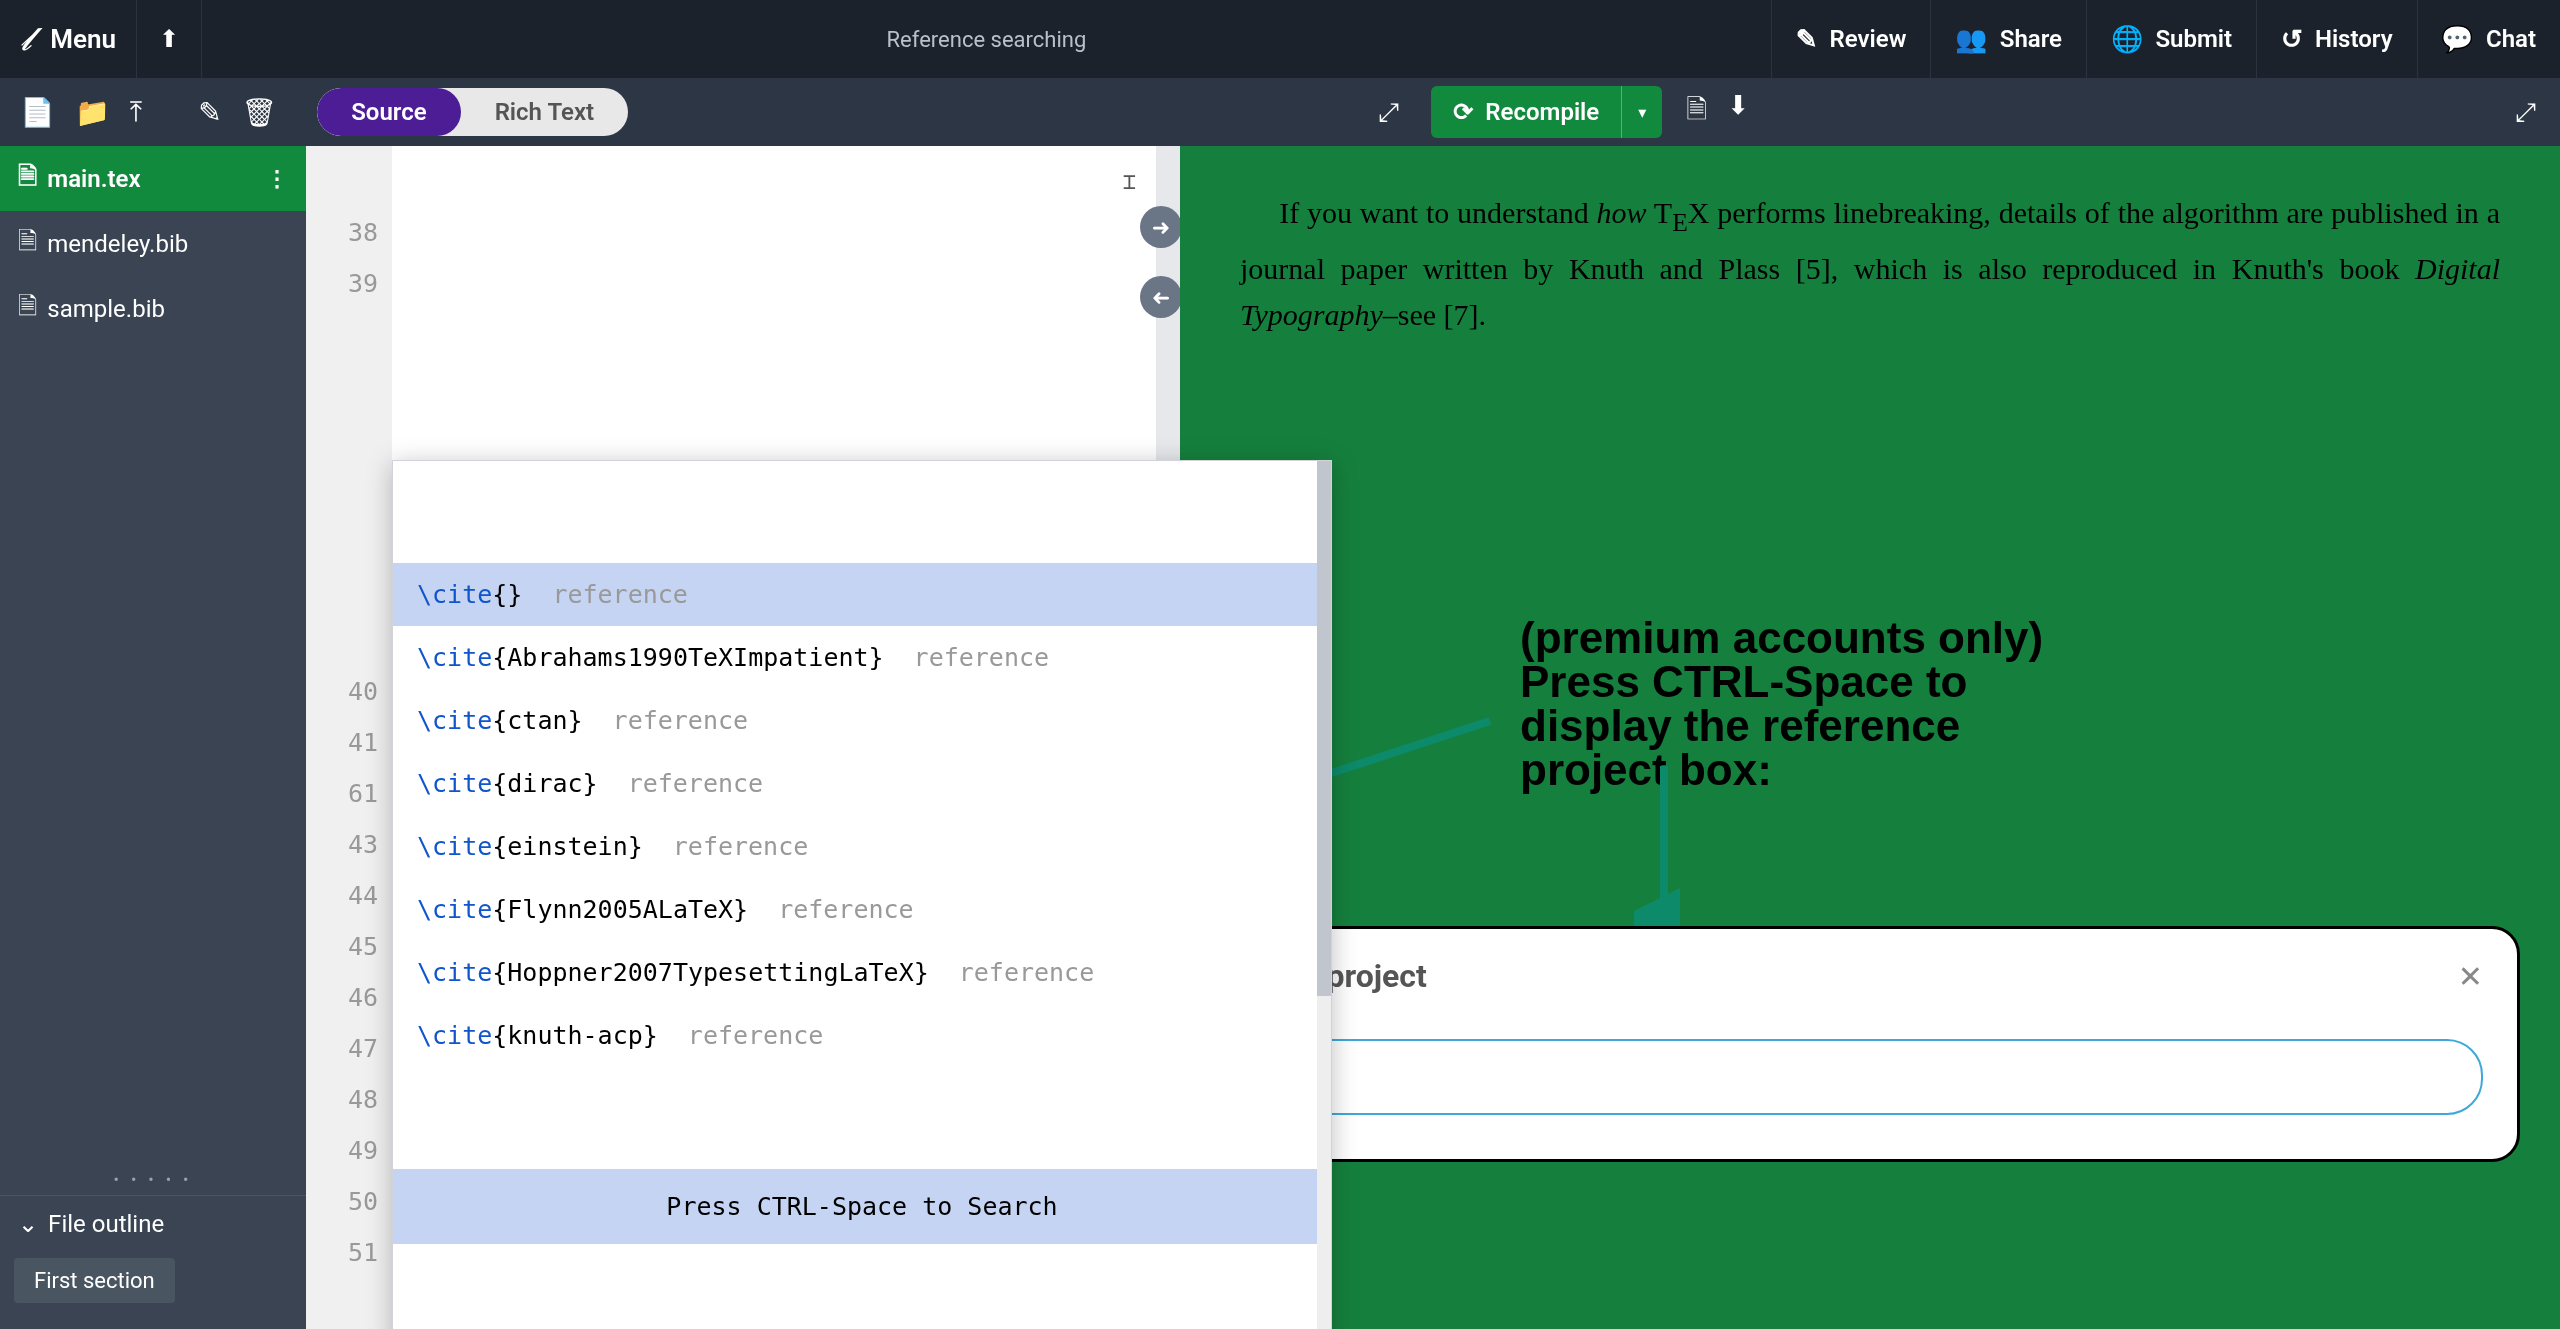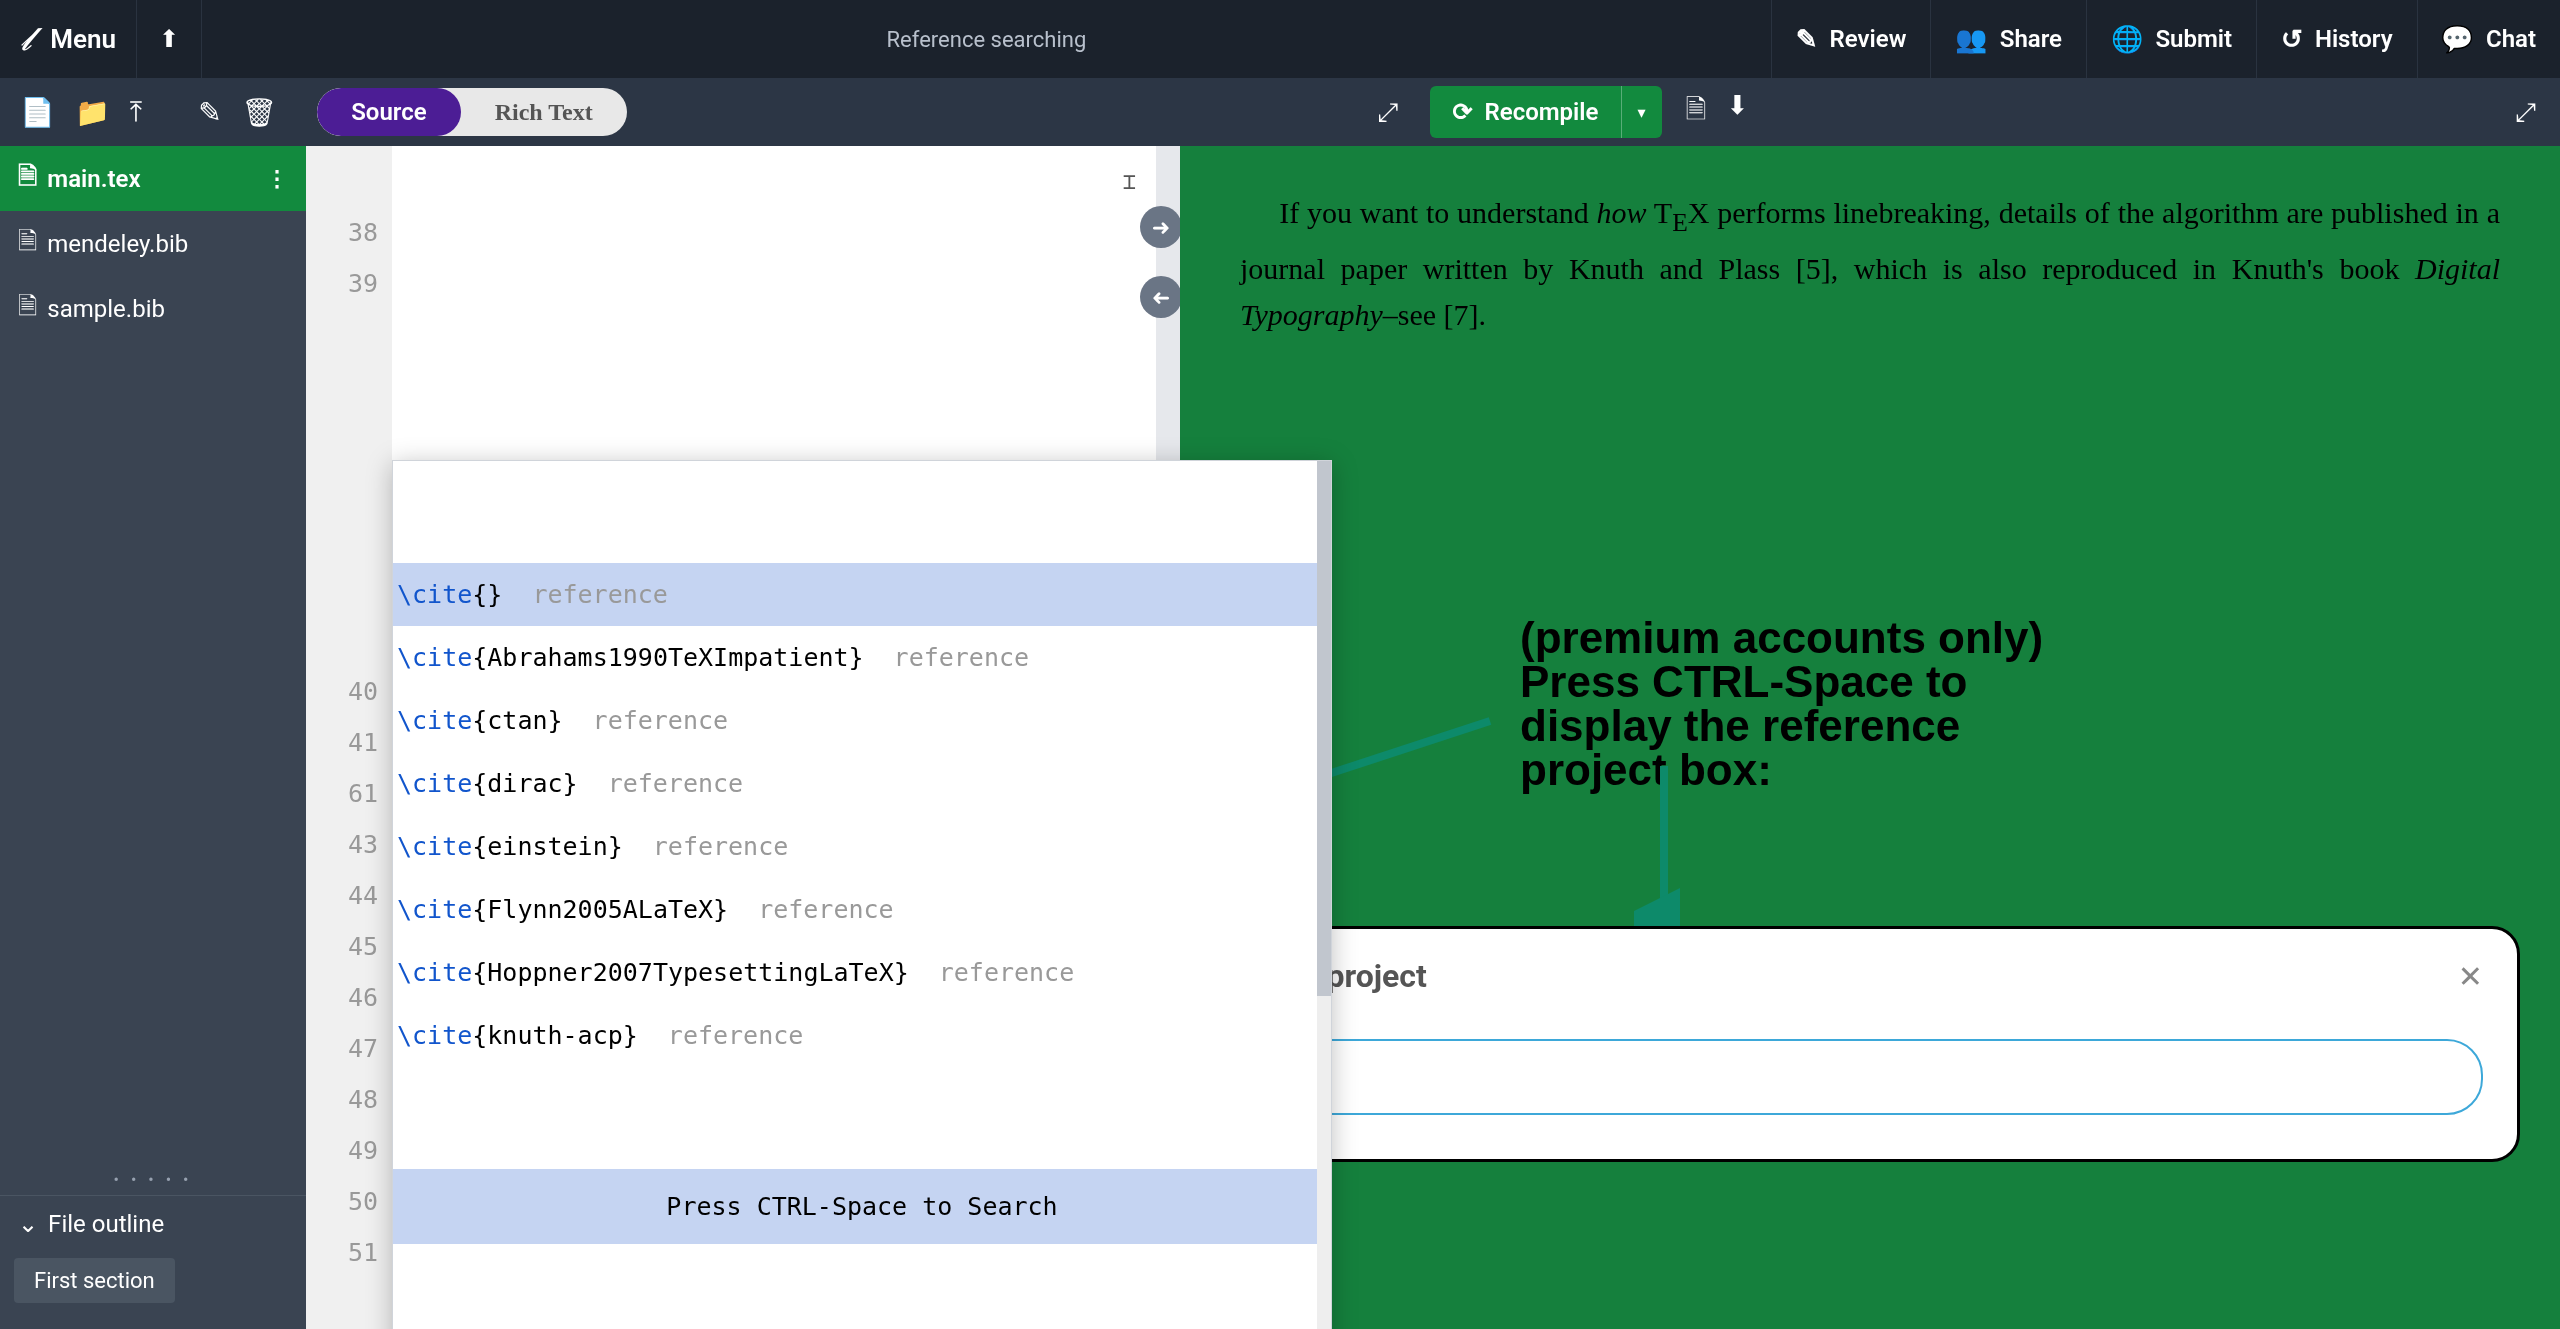--- a/index.html
+++ b/index.html
@@ -18,21 +18,21 @@
 .topbar-btn .ic { font-size: 26px; }
 
 
 .toolbar { background: #2c3645; height: 68px; display: flex; align-items: center; }
 .file-actions { display: flex; gap: 20px; padding: 0 20px; align-items: center; height: 100%; }
 .file-actions .ic { color: #fff; font-size: 28px; cursor: pointer; }
 .file-actions .sep { width: 16px; }
 .view-toggle { margin-left: 20px; display: flex; background: #e8e8e8; border-radius: 28px; overflow: hidden; height: 48px; }
 .view-toggle > div { padding: 0 34px; display: flex; align-items: center; font-size: 24px; font-weight: 600; }
 .view-toggle .active { background: #4c1d95; color: #fff; border-radius: 28px; }
-.view-toggle .inactive { color: #555; font-family: Liberation Serif, serif; }
+.view-toggle .inactive { color: #555; }
 .toolbar-spacer { flex: 1; }
 .expand-ic { color: #fff; font-size: 26px; padding: 0 24px; cursor: pointer; }
 .recompile-btn { background: #128a3e; color: #fff; display: flex; align-items: center; height: 52px; border-radius: 6px; margin: 0 8px; }
 .recompile-main { display: flex; align-items: center; gap: 12px; padding: 0 22px; font-size: 24px; font-weight: 600; }
 .recompile-caret { padding: 0 16px; border-left: 1px solid rgba(255,255,255,0.3); height: 100%; display: flex; align-items: center; }
 .pdf-actions { display: flex; gap: 20px; padding: 0 16px; }
 .pdf-actions .ic { color: #fff; font-size: 26px; cursor: pointer; }
 
 
 .main { flex: 1; display: flex; overflow: hidden; }
@@ -44,21 +44,21 @@
 .file-outline-dots { text-align: center; color: #97a1b0; letter-spacing: 4px; padding: 6px 0; }
 .outline-item { background: #4a5562; padding: 10px 20px; margin: 6px 14px; border-radius: 4px; font-size: 22px; width: fit-content; }
 .sidebar-spacer { flex: 1; }
 .editor-col { display: flex; flex: 0 0 850px; position: relative; }
 .gutter { background: #f0f0f0; color: #999; text-align: right; padding: 10px 14px 0 0; font-family: "Menlo", "Consolas", monospace; font-size: 25px; line-height: 51px; width: 86px; user-select: none; }
 .code { flex: 1; font-family: "Menlo", "Consolas", monospace; font-size: 25px; line-height: 51px; padding-top: 10px; white-space: pre-wrap; word-break: break-word; position: relative; }
 .code .cmd { color: #1155cc; }
 .code .txt { color: #222; }
 .code .cont { color: #888; }
 .autocomplete { position: absolute; left: 0; top: 314px; width: 940px; background: #fff; box-shadow: 0 4px 24px rgba(0,0,0,0.25); font-family: "Menlo", "Consolas", monospace; font-size: 25px; z-index: 50; border: 1px solid #d0d4da; }
-.autocomplete .row { padding: 6px 4px; display: flex; gap: 30px; }
+.autocomplete .row { padding: 6px 24px; display: flex; gap: 30px; }
 .autocomplete .row.sel { background: #c5d4f2; }
 .autocomplete .row .cmd { color: #1155cc; }
 .autocomplete .row .meta { color: #999; }
 .autocomplete .footer { background: #c5d4f2; text-align: center; padding: 12px 16px; font-family: "Menlo", "Consolas", monospace; }
 .ac-scrollbar { position: absolute; right: 0; top: 0; bottom: 44px; width: 14px; background: #eee; }
 .ac-thumb { position: absolute; right: 0; top: 0; width: 14px; height: 60%; background: #c1c6ce; }
 
 
 .splitter-col { width: 24px; background: #e6e8ec; position: relative; }
 .splitter-handle { position: absolute; left: -16px; width: 42px; height: 42px; background: #6a7585; border-radius: 50%; color: #fff; display: flex; align-items: center; justify-content: center; font-size: 22px; }

